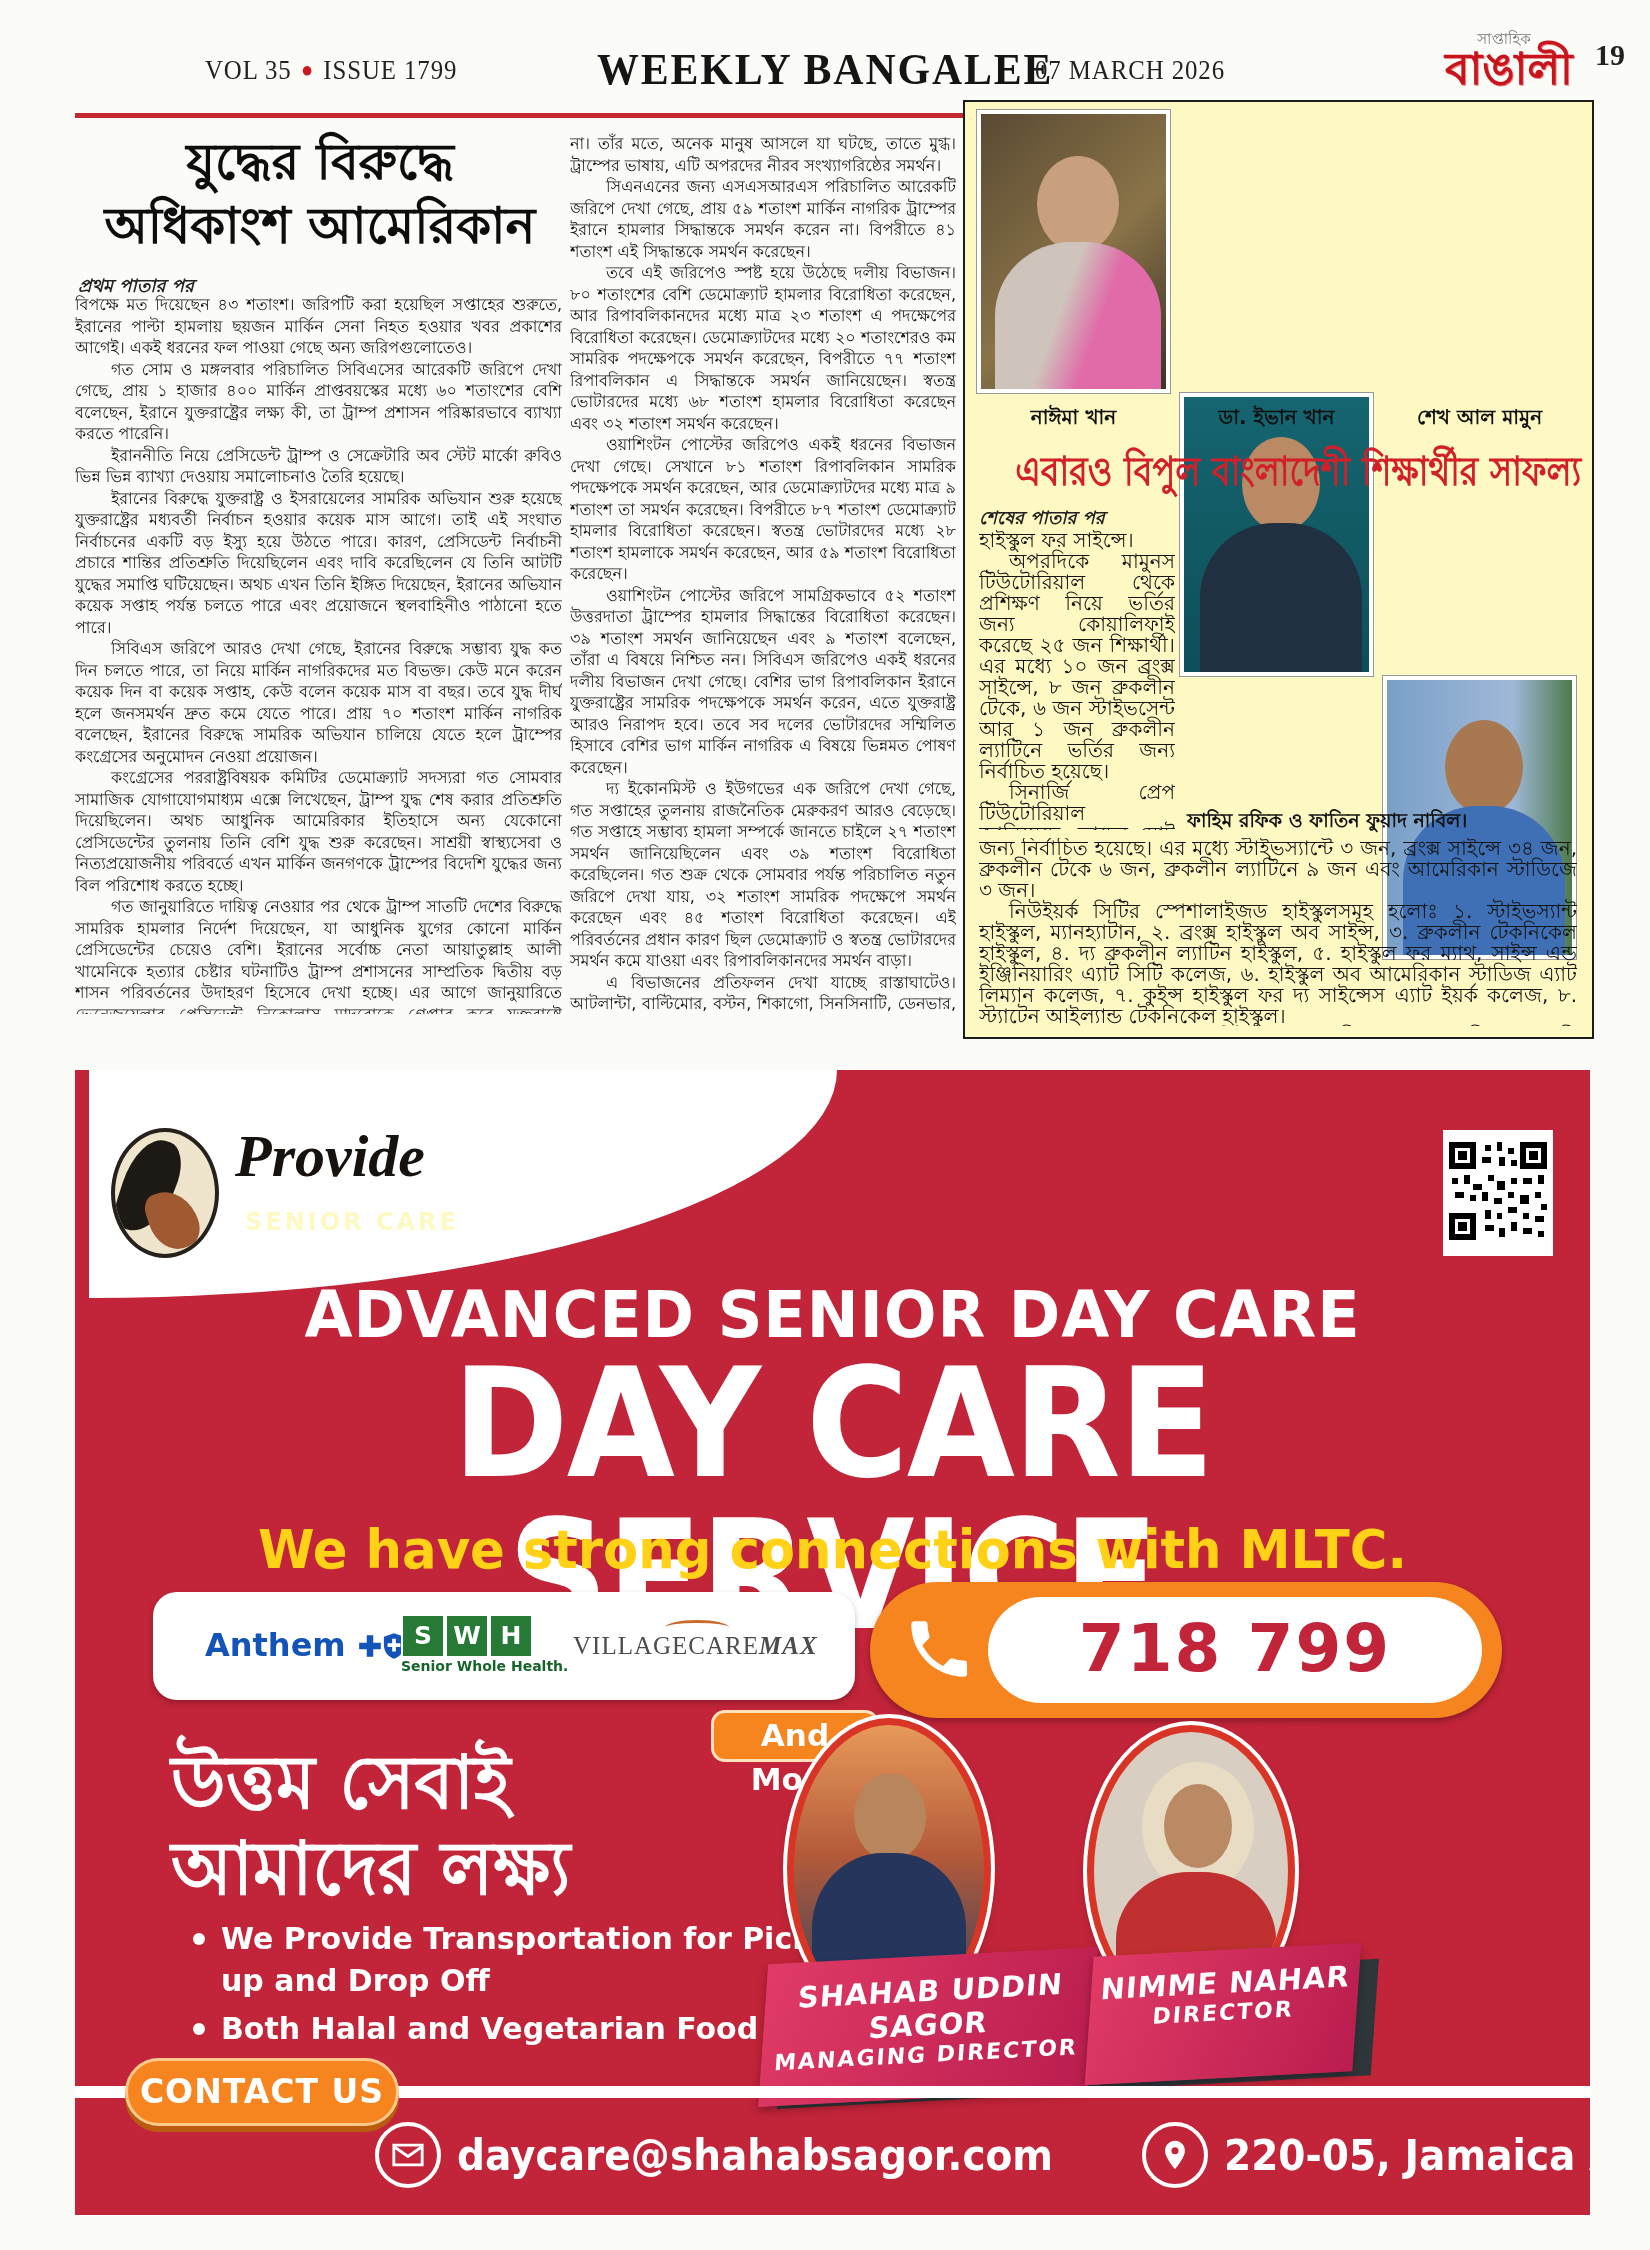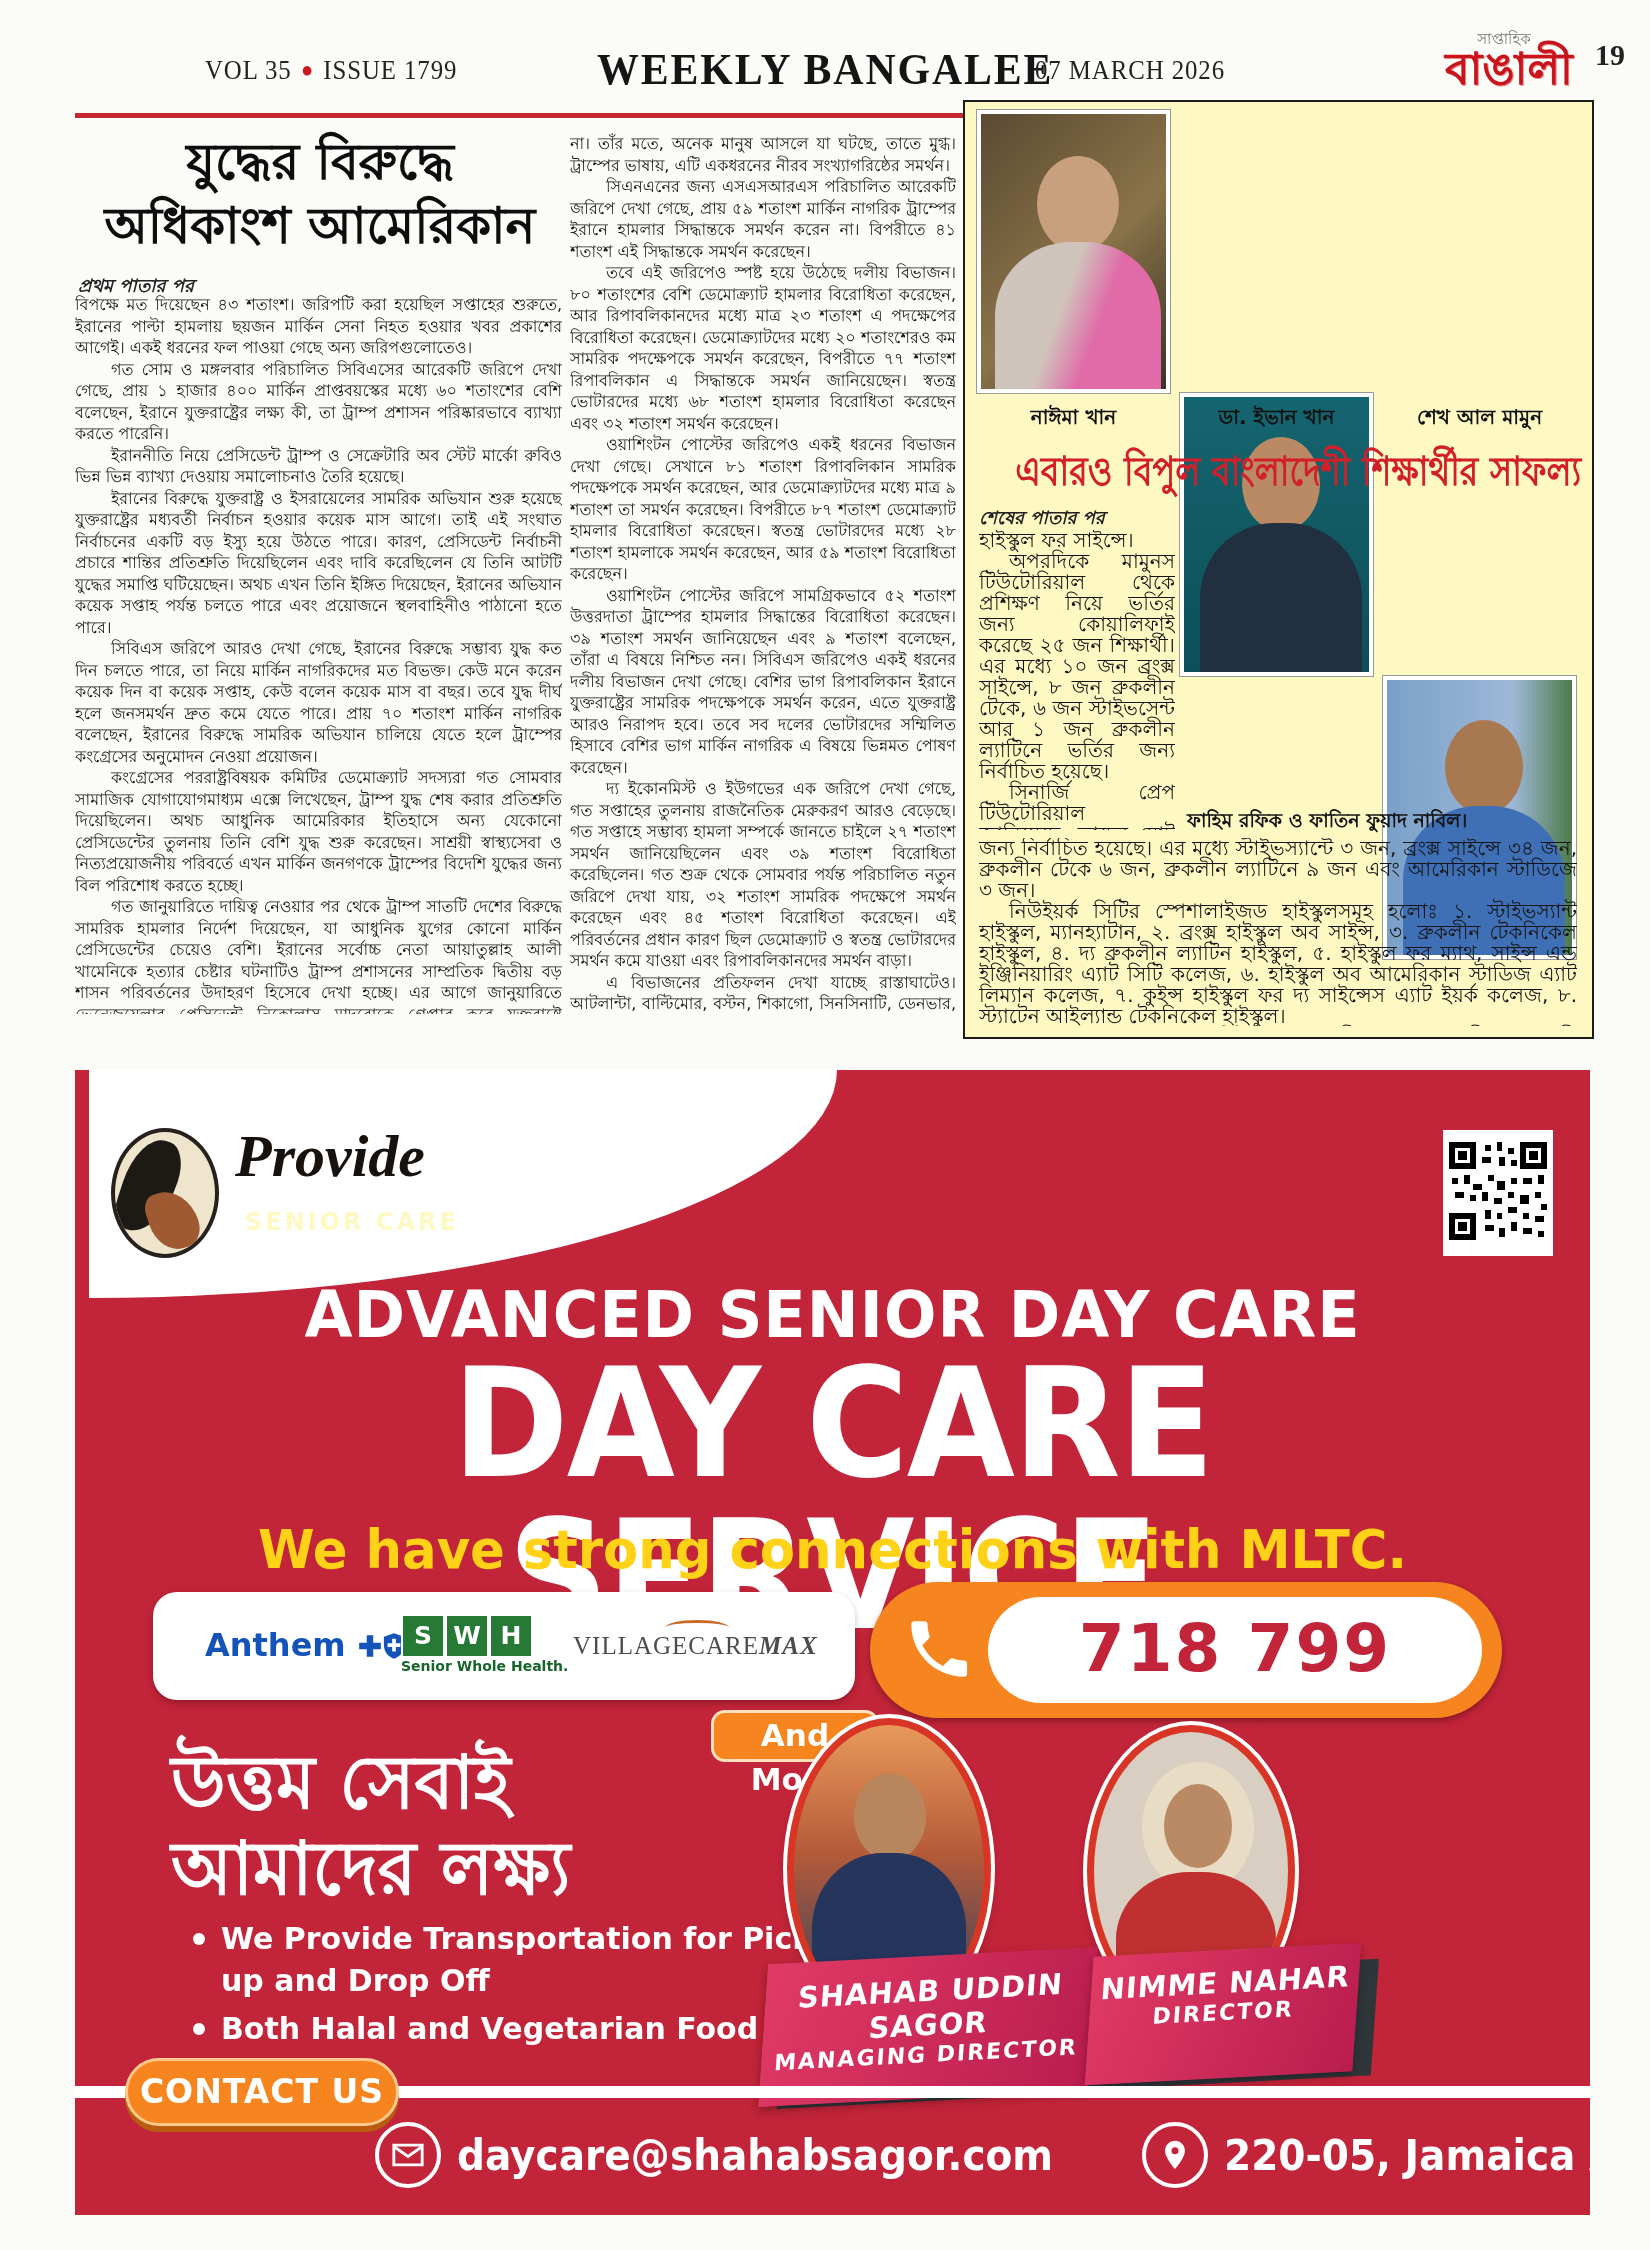--- a/index.html
+++ b/index.html
@@ -117,21 +117,21 @@
     <p>গত সোম ও মঙ্গলবার পরিচালিত সিবিএসের আরেকটি জরিপে দেখা গেছে, প্রায় ১ হাজার ৪০০ মার্কিন প্রাপ্তবয়স্কের মধ্যে ৬০ শতাংশের বেশি বলেছেন, ইরানে যুক্তরাষ্ট্রের লক্ষ্য কী, তা ট্রাম্প প্রশাসন পরিষ্কারভাবে ব্যাখ্যা করতে পারেনি।</p>
     <p>ইরাননীতি নিয়ে প্রেসিডেন্ট ট্রাম্প ও সেক্রেটারি অব স্টেট মার্কো রুবিও ভিন্ন ভিন্ন ব্যাখ্যা দেওয়ায় সমালোচনাও তৈরি হয়েছে।</p>
     <p>ইরানের বিরুদ্ধে যুক্তরাষ্ট্র ও ইসরায়েলের সামরিক অভিযান শুরু হয়েছে যুক্তরাষ্ট্রের মধ্যবর্তী নির্বাচন হওয়ার কয়েক মাস আগে। তাই এই সংঘাত নির্বাচনের একটি বড় ইস্যু হয়ে উঠতে পারে। কারণ, প্রেসিডেন্ট নির্বাচনী প্রচারে শান্তির প্রতিশ্রুতি দিয়েছিলেন এবং দাবি করেছিলেন যে তিনি আটটি যুদ্ধের সমাপ্তি ঘটিয়েছেন। অথচ এখন তিনি ইঙ্গিত দিয়েছেন, ইরানের অভিযান কয়েক সপ্তাহ পর্যন্ত চলতে পারে এবং প্রয়োজনে স্থলবাহিনীও পাঠানো হতে পারে।</p>
     <p>সিবিএস জরিপে আরও দেখা গেছে, ইরানের বিরুদ্ধে সম্ভাব্য যুদ্ধ কত দিন চলতে পারে, তা নিয়ে মার্কিন নাগরিকদের মত বিভক্ত। কেউ মনে করেন কয়েক দিন বা কয়েক সপ্তাহ, কেউ বলেন কয়েক মাস বা বছর। তবে যুদ্ধ দীর্ঘ হলে জনসমর্থন দ্রুত কমে যেতে পারে। প্রায় ৭০ শতাংশ মার্কিন নাগরিক বলেছেন, ইরানের বিরুদ্ধে সামরিক অভিযান চালিয়ে যেতে হলে ট্রাম্পের কংগ্রেসের অনুমোদন নেওয়া প্রয়োজন।</p>
     <p>কংগ্রেসের পররাষ্ট্রবিষয়ক কমিটির ডেমোক্র্যাট সদস্যরা গত সোমবার সামাজিক যোগাযোগমাধ্যম এক্সে লিখেছেন, ট্রাম্প যুদ্ধ শেষ করার প্রতিশ্রুতি দিয়েছিলেন। অথচ আধুনিক আমেরিকার ইতিহাসে অন্য যেকোনো প্রেসিডেন্টের তুলনায় তিনি বেশি যুদ্ধ শুরু করেছেন। সাশ্রয়ী স্বাস্থ্যসেবা ও নিত্যপ্রয়োজনীয় পরিবর্তে এখন মার্কিন জনগণকে ট্রাম্পের বিদেশি যুদ্ধের জন্য বিল পরিশোধ করতে হচ্ছে।</p>
     <p>গত জানুয়ারিতে দায়িত্ব নেওয়ার পর থেকে ট্রাম্প সাতটি দেশের বিরুদ্ধে সামরিক হামলার নির্দেশ দিয়েছেন, যা আধুনিক যুগের কোনো মার্কিন প্রেসিডেন্টের চেয়েও বেশি। ইরানের সর্বোচ্চ নেতা আয়াতুল্লাহ আলী খামেনিকে হত্যার চেষ্টার ঘটনাটিও ট্রাম্প প্রশাসনের সাম্প্রতিক দ্বিতীয় বড় শাসন পরিবর্তনের উদাহরণ হিসেবে দেখা হচ্ছে। এর আগে জানুয়ারিতে ভেনেজুয়েলার প্রেসিডেন্ট নিকোলাস মাদুরোকে গ্রেপ্তার করে যুক্তরাষ্ট্রে প্রত্যর্পণ করা হয়েছিল।</p>
 
   </div>
 
   <div class="abs bodycol bn" style="left:570px;top:133px;width:386px;height:880px;">
-    <p class="noindent">না। তাঁর মতে, অনেক মানুষ আসলে যা ঘটছে, তাতে মুগ্ধ। ট্রাম্পের ভাষায়, এটি একধরনের নীরব সংখ্যাগরিষ্ঠের সমর্থন।</p>
+    <p class="noindent">না। তাঁর মতে, অনেক মানুষ আসলে যা ঘটছে, তাতে মুগ্ধ। ট্রাম্পের ভাষায়, এটি অপরদের নীরব সংখ্যাগরিষ্ঠের সমর্থন।</p>
     <p>সিএনএনের জন্য এসএসআরএস পরিচালিত আরেকটি জরিপে দেখা গেছে, প্রায় ৫৯ শতাংশ মার্কিন নাগরিক ট্রাম্পের ইরানে হামলার সিদ্ধান্তকে সমর্থন করেন না। বিপরীতে ৪১ শতাংশ এই সিদ্ধান্তকে সমর্থন করেছেন।</p>
     <p>তবে এই জরিপেও স্পষ্ট হয়ে উঠেছে দলীয় বিভাজন। ৮০ শতাংশের বেশি ডেমোক্র্যাট হামলার বিরোধিতা করেছেন, আর রিপাবলিকানদের মধ্যে মাত্র ২৩ শতাংশ এ পদক্ষেপের বিরোধিতা করেছেন। ডেমোক্র্যাটদের মধ্যে ২০ শতাংশেরও কম সামরিক পদক্ষেপকে সমর্থন করেছেন, বিপরীতে ৭৭ শতাংশ রিপাবলিকান এ সিদ্ধান্তকে সমর্থন জানিয়েছেন। স্বতন্ত্র ভোটারদের মধ্যে ৬৮ শতাংশ হামলার বিরোধিতা করেছেন এবং ৩২ শতাংশ সমর্থন করেছেন।</p>
     <p>ওয়াশিংটন পোস্টের জরিপেও একই ধরনের বিভাজন দেখা গেছে। সেখানে ৮১ শতাংশ রিপাবলিকান সামরিক পদক্ষেপকে সমর্থন করেছেন, আর ডেমোক্র্যাটদের মধ্যে মাত্র ৯ শতাংশ তা সমর্থন করেছেন। বিপরীতে ৮৭ শতাংশ ডেমোক্র্যাট হামলার বিরোধিতা করেছেন। স্বতন্ত্র ভোটারদের মধ্যে ২৮ শতাংশ হামলাকে সমর্থন করেছেন, আর ৫৯ শতাংশ বিরোধিতা করেছেন।</p>
     <p>ওয়াশিংটন পোস্টের জরিপে সামগ্রিকভাবে ৫২ শতাংশ উত্তরদাতা ট্রাম্পের হামলার সিদ্ধান্তের বিরোধিতা করেছেন। ৩৯ শতাংশ সমর্থন জানিয়েছেন এবং ৯ শতাংশ বলেছেন, তাঁরা এ বিষয়ে নিশ্চিত নন। সিবিএস জরিপেও একই ধরনের দলীয় বিভাজন দেখা গেছে। বেশির ভাগ রিপাবলিকান ইরানে যুক্তরাষ্ট্রের সামরিক পদক্ষেপকে সমর্থন করেন, এতে যুক্তরাষ্ট্র আরও নিরাপদ হবে। তবে সব দলের ভোটারদের সম্মিলিত হিসাবে বেশির ভাগ মার্কিন নাগরিক এ বিষয়ে ভিন্নমত পোষণ করেছেন।</p>
     <p>দ্য ইকোনমিস্ট ও ইউগভের এক জরিপে দেখা গেছে, গত সপ্তাহের তুলনায় রাজনৈতিক মেরুকরণ আরও বেড়েছে। গত সপ্তাহে সম্ভাব্য হামলা সম্পর্কে জানতে চাইলে ২৭ শতাংশ সমর্থন জানিয়েছিলেন এবং ৩৯ শতাংশ বিরোধিতা করেছিলেন। গত শুক্র থেকে সোমবার পর্যন্ত পরিচালিত নতুন জরিপে দেখা যায়, ৩২ শতাংশ সামরিক পদক্ষেপে সমর্থন করেছেন এবং ৪৫ শতাংশ বিরোধিতা করেছেন। এই পরিবর্তনের প্রধান কারণ ছিল ডেমোক্র্যাট ও স্বতন্ত্র ভোটারদের সমর্থন কমে যাওয়া এবং রিপাবলিকানদের সমর্থন বাড়া।</p>
     <p>এ বিভাজনের প্রতিফলন দেখা যাচ্ছে রাস্তাঘাটেও। আটলান্টা, বাল্টিমোর, বস্টন, শিকাগো, সিনসিনাটি, ডেনভার, লাস ভেগাস, লস অ্যাঞ্জেলেস, মায়ামি, মিনিয়াপোলিস, নিউইয়র্কসহ বিভিন্ন শহরে অনেক আমেরিকান যুদ্ধের প্রতিবাদে রাস্তায় নেমেছেন।</p>
   </div>
 
   <div class="abs" id="studentbox" style="left:963px;top:100px;width:627px;height:935px;">
 

